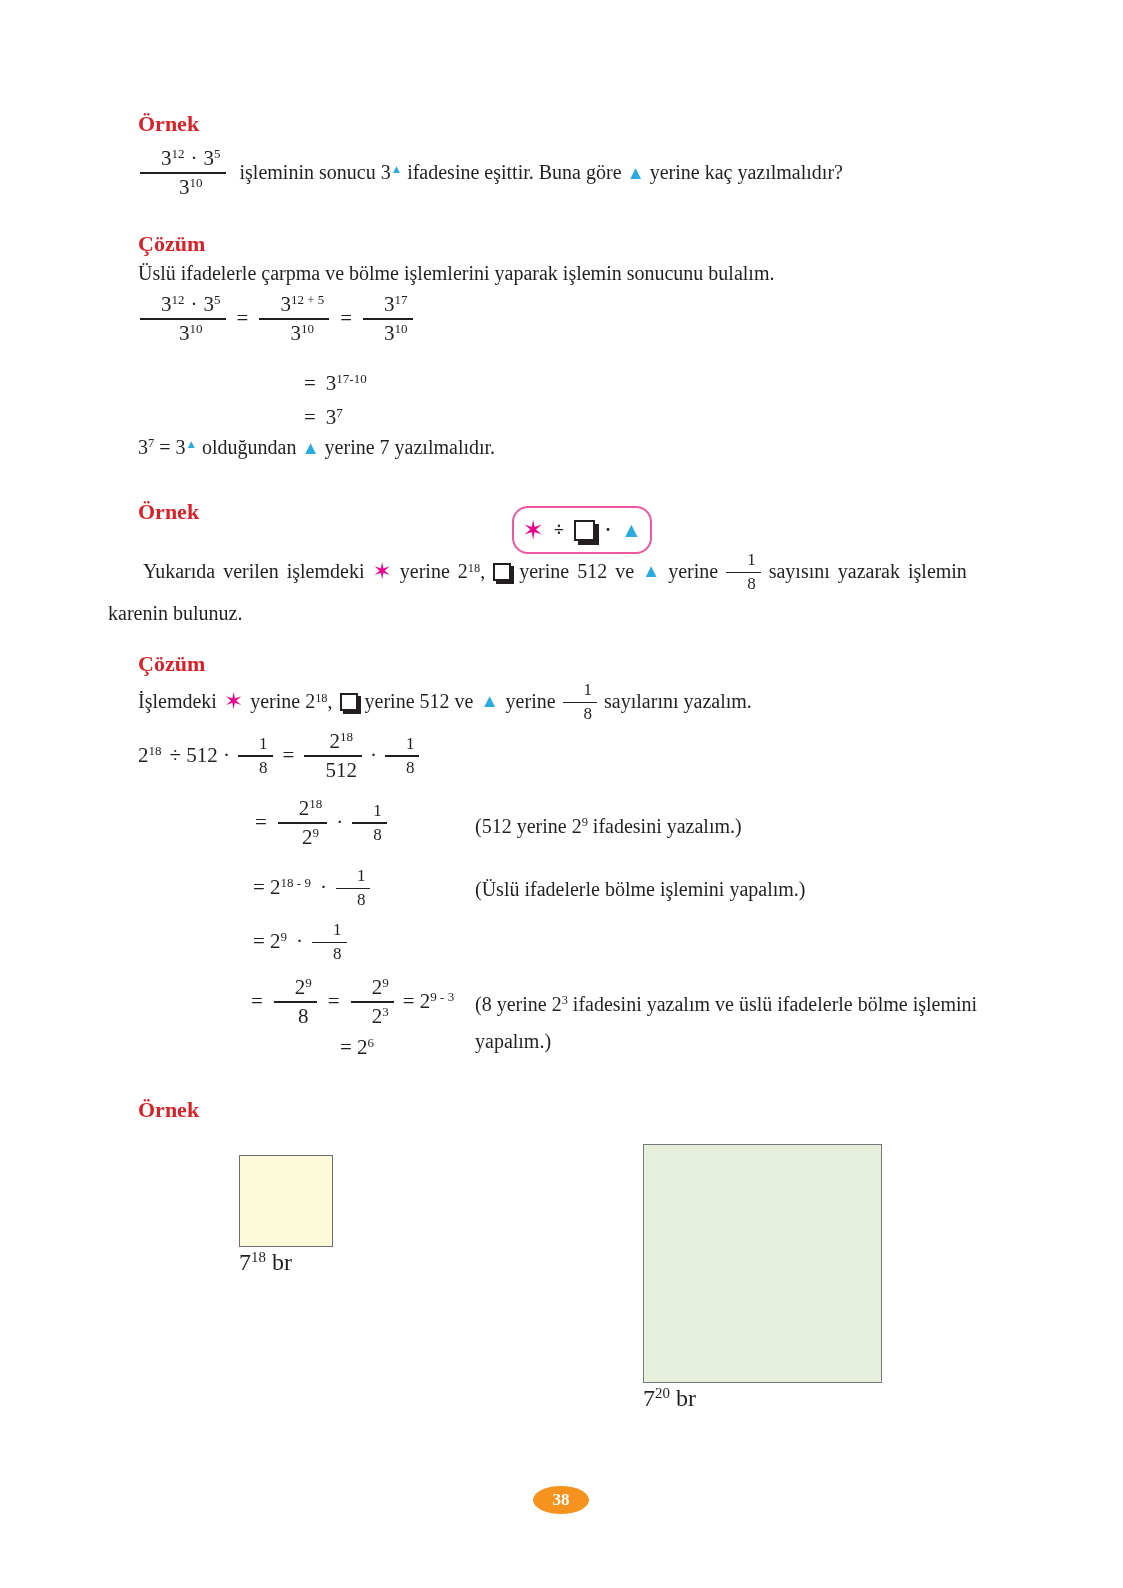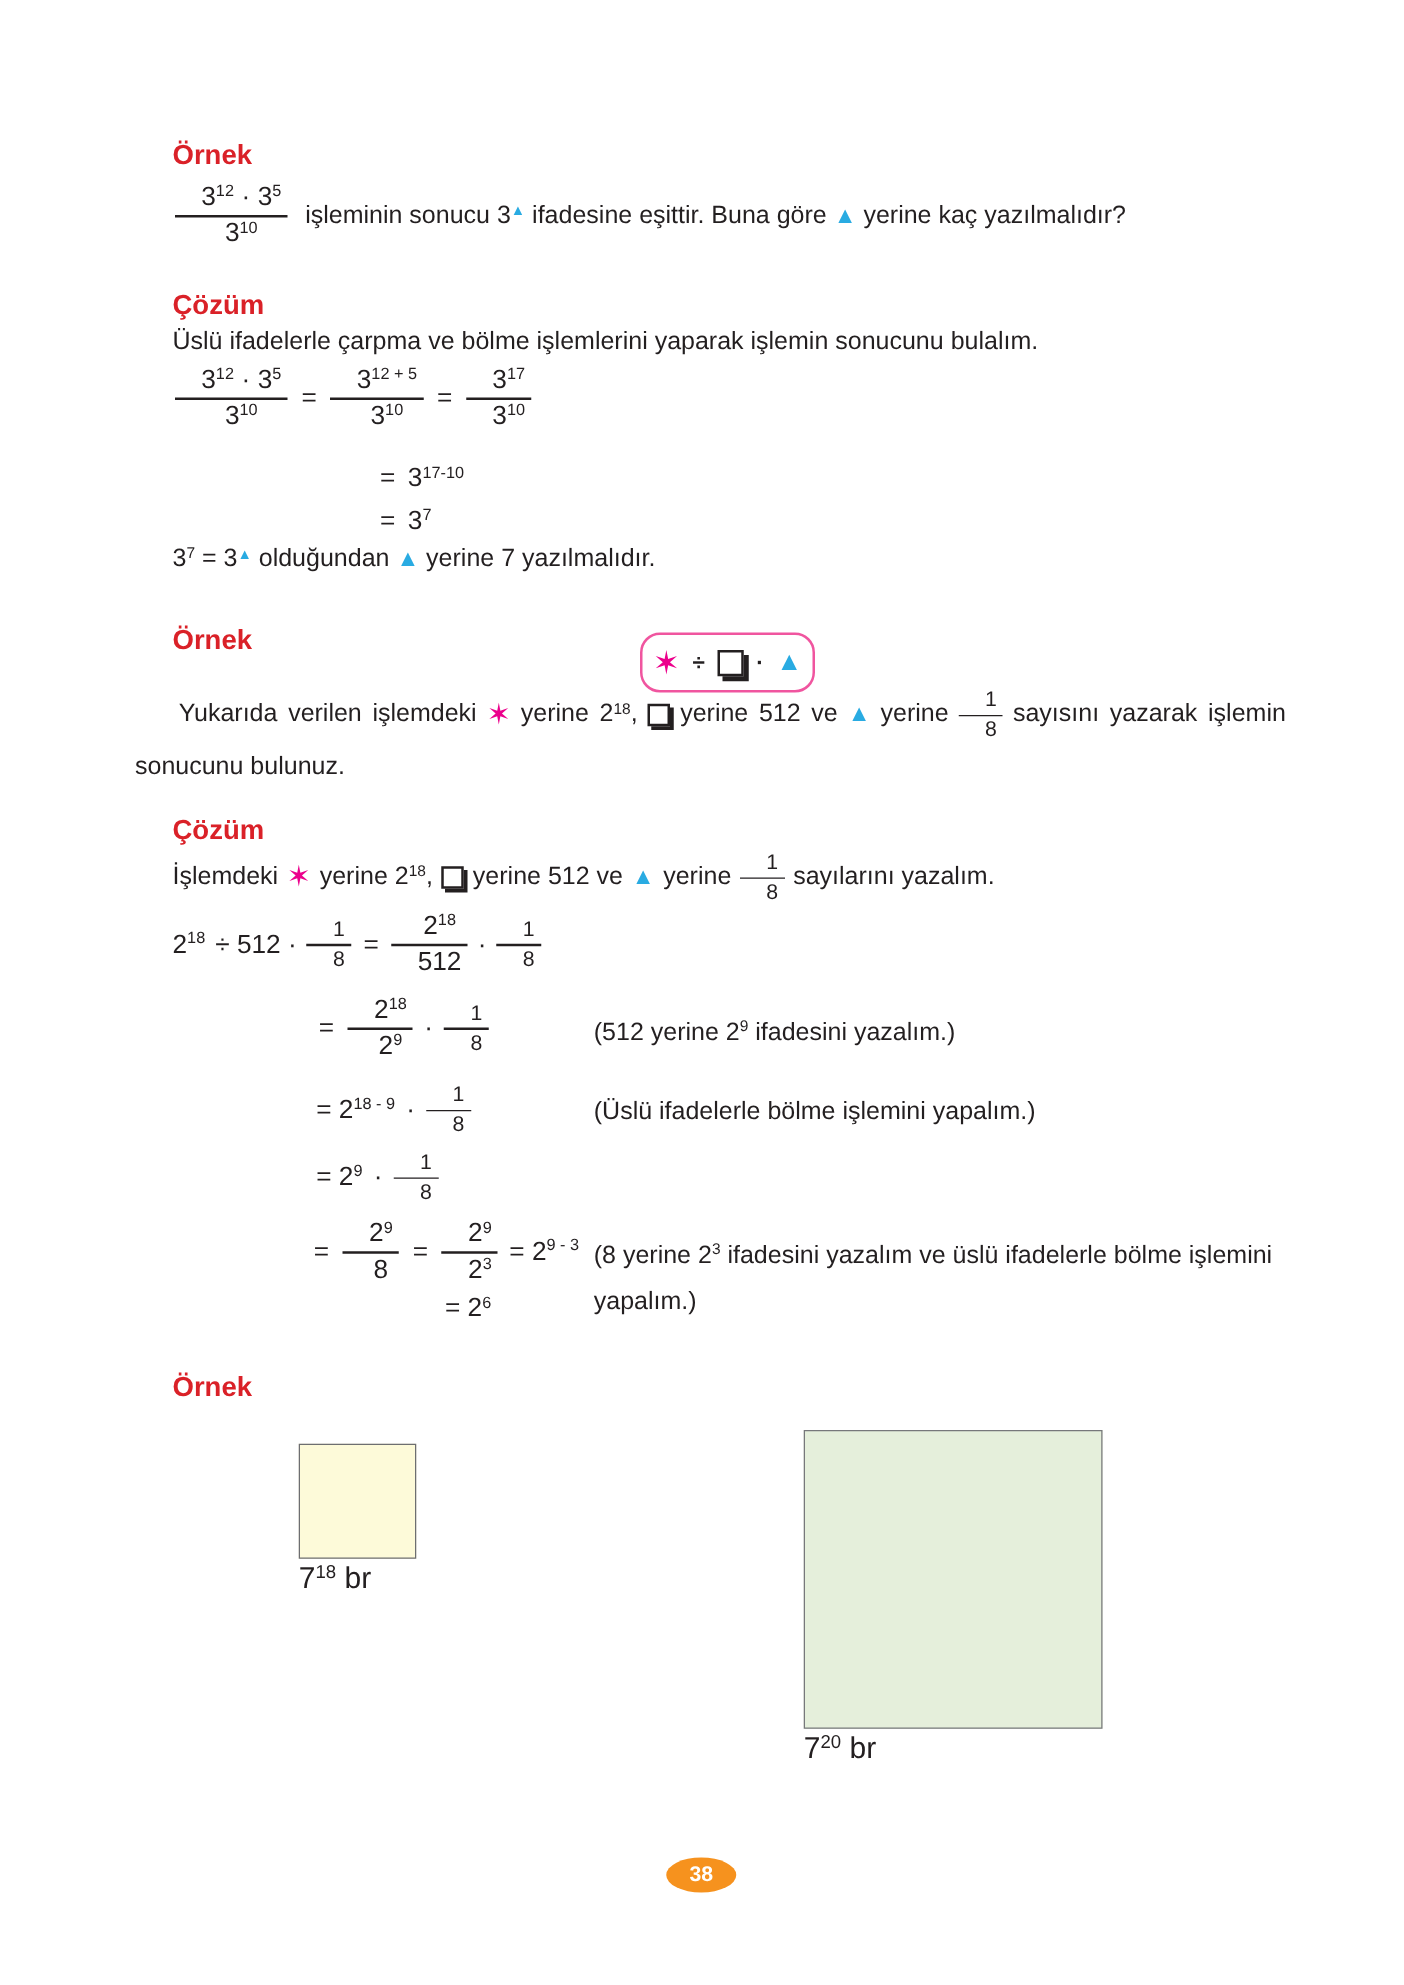--- a/index.html
+++ b/index.html
@@ -1,21 +1,21 @@
 <!DOCTYPE html>
 <html><head>
 <meta charset="utf-8">
 <style>
   :root{
     --ink:#231f20; --red:#da2128; --blue:#29abe2; --magenta:#ec008c;
     --pink:#f0559f; --orange:#f6921e;
   }
   html,body{margin:0;padding:0;background:#fff;}
   .page{position:relative;width:1123px;height:1588px;background:#fff;overflow:hidden;
-        font-family:Liberation Sans, sans-serif;color:var(--ink);}
+        font-family:Liberation Serif, serif;color:var(--ink);}
   .abs{position:absolute;}
   .heading{position:absolute;left:138px;color:var(--red);font-size:22px;font-weight:700;}
   .body{font-size:20px;line-height:1.35;}
   .m{font-size:21px;}
   .row{position:absolute;display:flex;align-items:center;}
   .sp{font-size:62%;position:relative;top:-0.55em;line-height:0;vertical-align:baseline;}
   .sp.tri{color:var(--blue);font-size:58%;}
   .tri{color:var(--blue);font-size:0.92em;}
   .tri.big{font-size:21px;}
   .star{color:var(--magenta);font-size:1.15em;}
@@ -118,21 +118,21 @@
     <span>yerine 512 ve</span>
     <span class="tri">▲</span>
     <span>yerine</span>
     <span class="frac small">
         <span class="num">1</span>
         <span class="bar"></span>
         <span class="den">8</span>
       </span>
     <span>sayısını yazarak işlemin</span>
   </div>
-  <div class="abs body" style="left:108px;top:600px">sonucunu bulunuz.</div>
+  <div class="abs body" style="left:108px;top:600px">karenin bulunuz.</div>
 
   <div class="heading" style="top:651px">Çözüm</div>
 
   <div class="row body" style="left:138px;top:680px;gap:7px">
     <span>İşlemdeki</span>
     <span class="star">✶</span>
     <span class="nw"><span>yerine 2</span><sup class="sp">18</sup><span>,</span></span>
     <span class="sqicon sm"></span>
     <span>yerine 512 ve</span>
     <span class="tri">▲</span>
@@ -215,21 +215,21 @@
     <span class="frac">
       <span class="num"><span>2</span><sup class="sp">9</sup></span>
       <span class="bar"></span>
       <span class="den"><span>2</span><sup class="sp">3</sup></span>
     </span>
     <span class="nw"><span>= 2</span><sup class="sp">9 - 3</sup></span>
   </div>
   <div class="note" style="top:993px"><span>(8 yerine 2</span><sup class="sp">3</sup> <span>ifadesini yazalım ve üslü ifadelerle bölme işlemini</span></div>
   <div class="note" style="top:1030px">yapalım.)</div>
 
-  <div class="abs m" style="left:356px;top:1035px">
+  <div class="abs m" style="left:340px;top:1035px">
     <span>= 2</span><sup class="sp">6</sup>
   </div>
 
   <div class="heading" style="top:1097px">Örnek</div>
 
   <div class="fig" style="left:239px;top:1155px;width:94px;height:92px;background:#fdfad9;border:1.5px solid #6d6e71;"></div>
   <div class="figlabel" style="left:239px;top:1249px;width:94px;">
     <span>7</span><sup class="sp">18</sup><span> br</span>
   </div>
 

